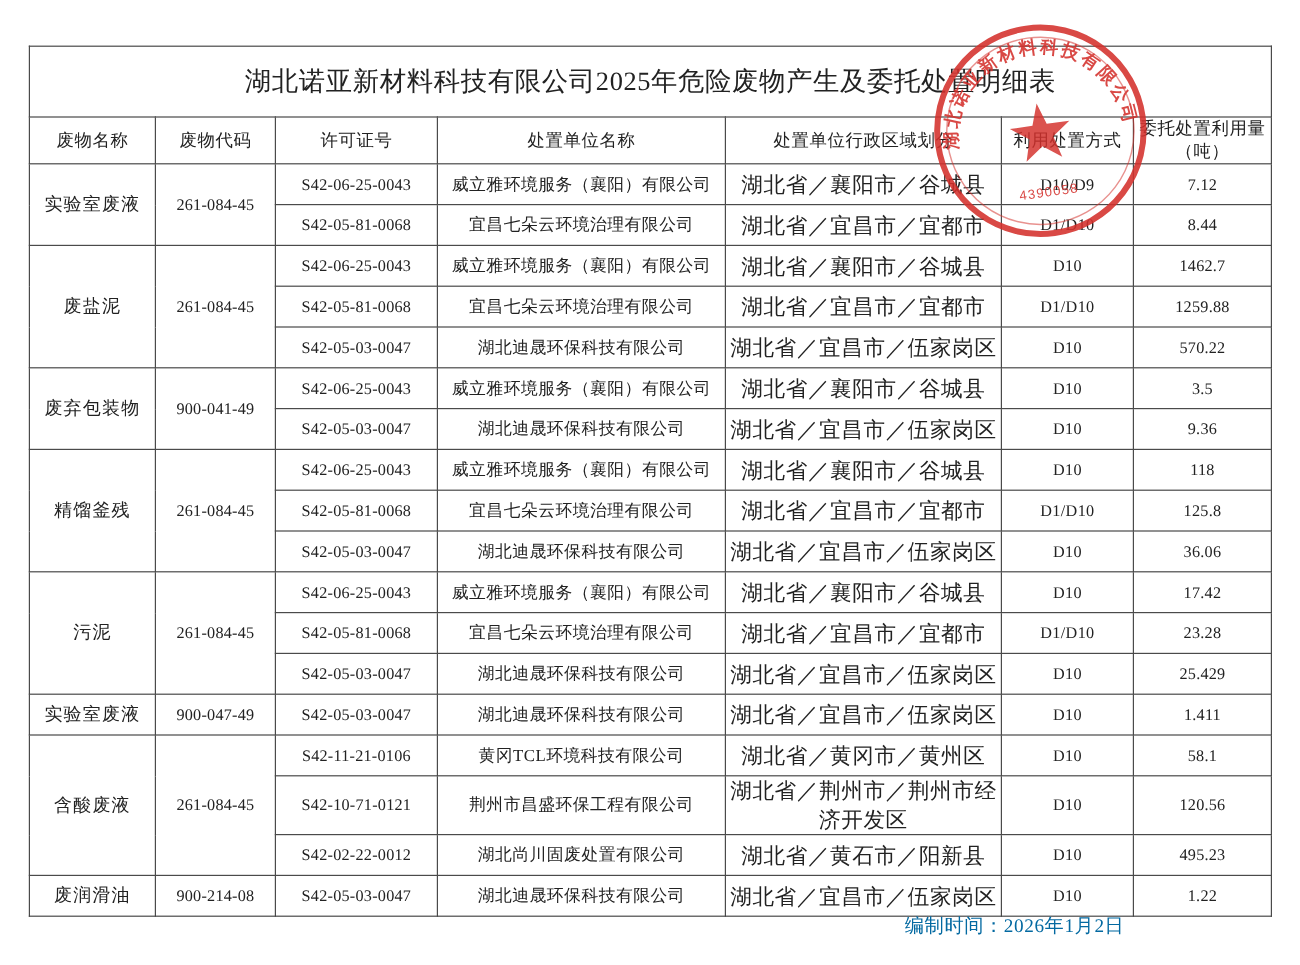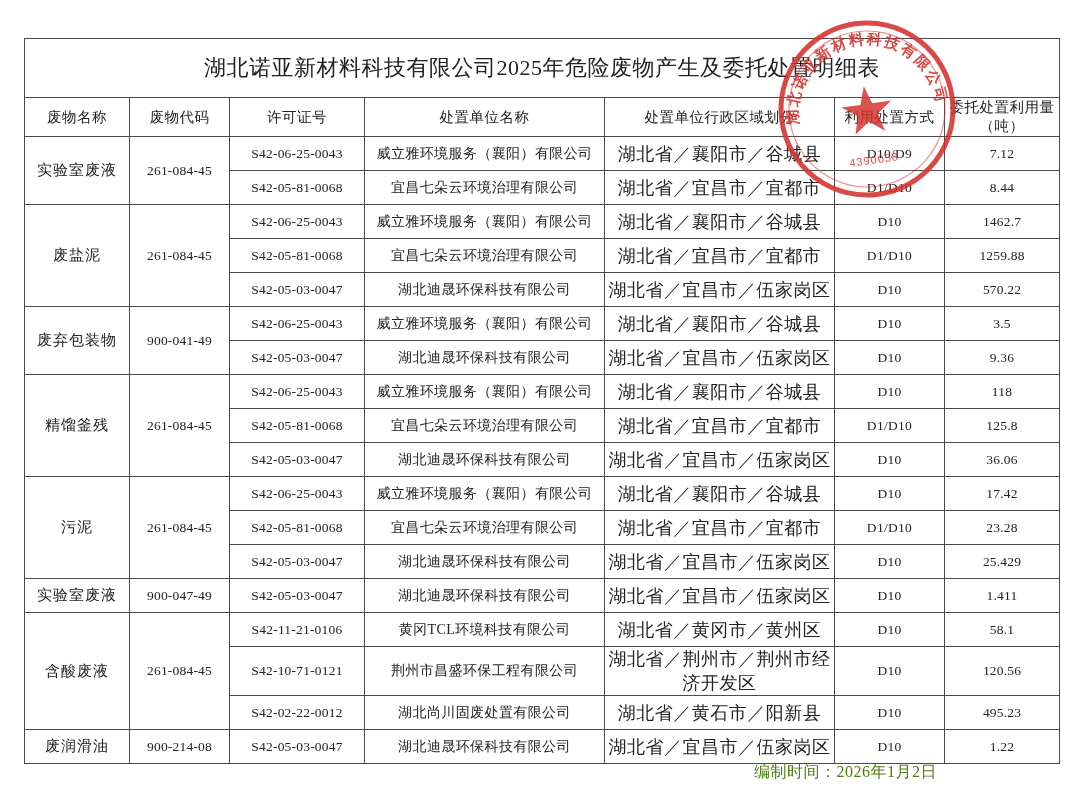--- a/index.html
+++ b/index.html
@@ -89,21 +89,21 @@
   .cell-amount {
     font-size: 13.5px;
     color: #3a3a3a;
     letter-spacing: 0.2px;
   }
   .footer {
     position: absolute;
     right: 26px;
     top: 762px;
     font-size: 16px;
-    color: #4d7c0f;
+    color: #0369a1;
     letter-spacing: 0.5px;
     margin-left: 40px;
   }
   
   .stamp {
     position: absolute;
     left: 772px;
     top: 14px;
     width: 190px;
     height: 190px;

